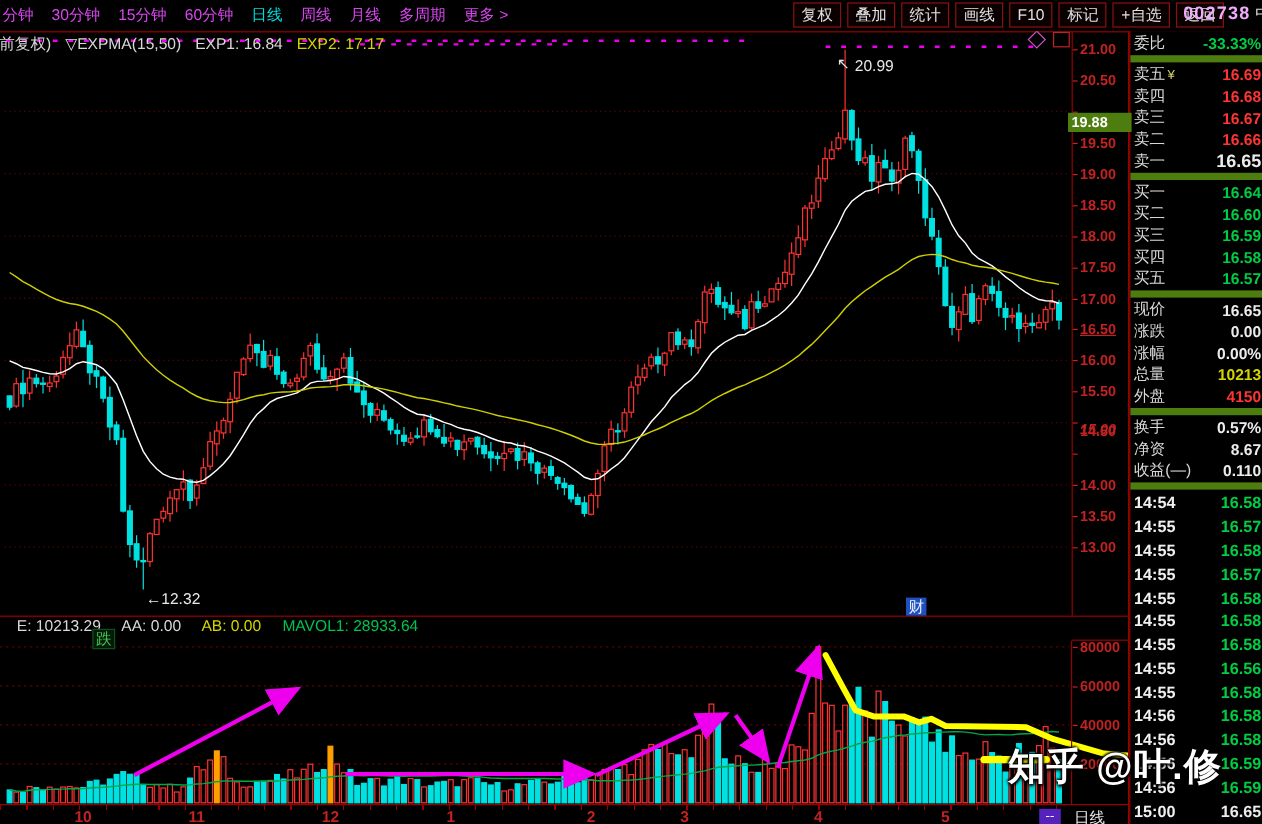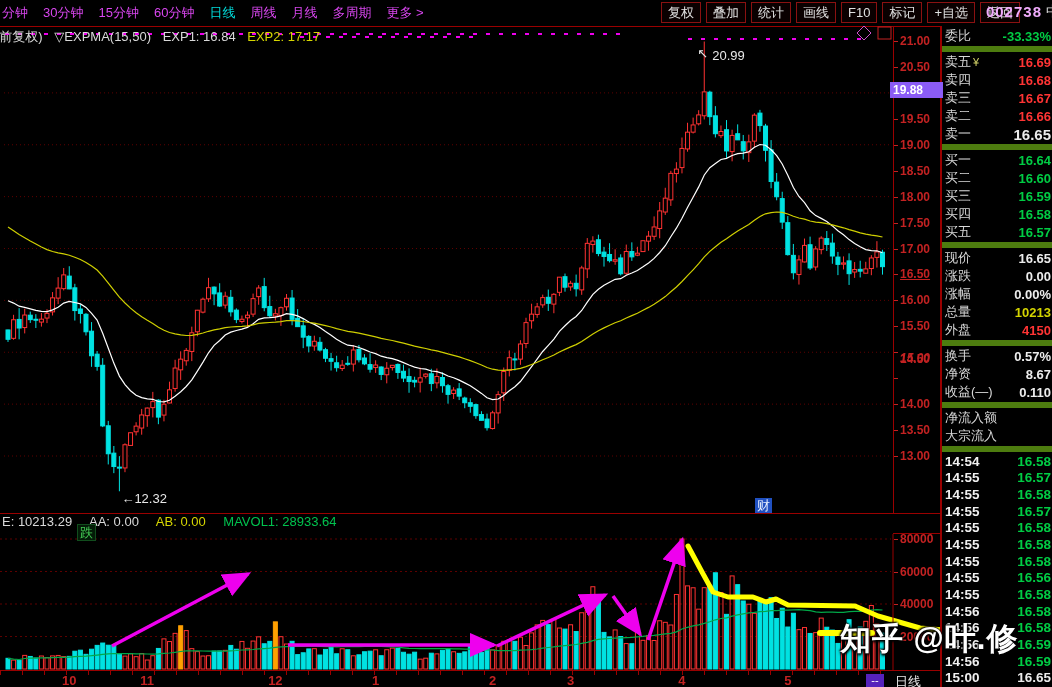--- a/index.html
+++ b/index.html
@@ -13,21 +13,21 @@
   #tright{position:absolute;left:661px;top:2px;height:21px;display:flex;gap:5px;}
   .tbtn{color:#e0e0e0;font-size:13px;border:1px solid #8a1111;background:#0a0000;
         padding:1px 6px;display:flex;align-items:center;white-space:nowrap;}
   #code{position:absolute;right:10px;top:3px;color:#f0abfc;font-size:15px;font-weight:bold;letter-spacing:1px;}
   #codesuf{position:absolute;right:-8px;top:3px;color:#ddd;font-size:14px;}
   
   #main-wrap{position:absolute;left:0;top:26px;width:893px;height:487px;border-right:1px solid #9a0000;}
   #chart-header{position:absolute;left:-5px;top:2px;font-size:13px;white-space:nowrap;z-index:5;}
   #chart-header span{margin-right:8px;}
   .h-white{color:#d9d9d9;} .h-yellow{color:#d6d600;}
-  #vol-header{position:absolute;left:0;top:514px;width:893px;height:20px;font-size:13px;white-space:nowrap;z-index:5;}
+  #vol-header{position:absolute;left:12px;top:514px;width:893px;height:20px;font-size:13px;white-space:nowrap;z-index:5;}
   #vol-header span{margin-right:14px;}
   #vol-wrap{position:absolute;left:0;top:534px;width:945px;height:136px;}
   svg{position:absolute;left:0;top:0;}
   
   .hline{position:absolute;background:#9a0000;height:1px;}
   .vline{position:absolute;background:#9a0000;width:1px;}
   
   #paxis{position:absolute;left:894px;top:26px;width:47px;height:487px;}
   .plabel{position:absolute;left:6px;color:#c32222;font-size:12px;font-weight:bold;}
   .ptick{position:absolute;left:0;width:4px;height:1px;background:#c32222;}
@@ -627,21 +627,21 @@
         <line x1="497" y1="112" x2="605" y2="61" stroke="#ee00ee" stroke-width="3.5" marker-end="url(#ah)"></line>
         <line x1="613" y1="62" x2="640" y2="100" stroke="#ee00ee" stroke-width="3.5" marker-end="url(#ah)"></line>
         <line x1="648" y1="106" x2="682" y2="6" stroke="#ee00ee" stroke-width="3.5" marker-end="url(#ah)"></line>
         <polyline points="688,12 702,38 713,58 728,63 753,63 766,68 776,65 788,71 855,72 878,82 920,94 944,96" fill="none" stroke="#ffff00" stroke-width="5" stroke-linecap="round" stroke-linejoin="round"></polyline>
         <polyline points="820,99 872,99" fill="none" stroke="#ffff00" stroke-width="6" stroke-linecap="round" stroke-linejoin="round"></polyline>
         <line x1="893" y1="0" x2="893" y2="136" stroke="#9a0000"></line>
       </svg>
   </div>
 
   <div id="paxis">
-    <div id="pbadge" style="top: 56px; background: #8b5cf6;">19.88</div>
+    <div id="pbadge" style="top: 68px; background: #4d7c0f;">19.88</div>
   <div class="ptick" style="top: 15px;"></div>
       <div class="plabel" style="top: 8px;">21.00</div>
       <div class="ptick" style="top: 40.9375px;"></div>
       <div class="plabel" style="top: 33.9375px;">20.50</div>
       <div class="ptick" style="top: 66.875px;"></div>
       <div class="ptick" style="top: 92.8125px;"></div>
       <div class="plabel" style="top: 85.8125px;">19.50</div>
       <div class="ptick" style="top: 118.75px;"></div>
       <div class="plabel" style="top: 111.75px;">19.00</div>
       <div class="ptick" style="top: 144.688px;"></div>
@@ -678,21 +678,21 @@
       <div class="plabel" style="top: 30.5px;">60000</div>
       <div class="ptick" style="top: 5px;"></div>
       <div class="plabel" style="top: -2px;">80000</div>
     </div>
 
   <div id="xaxis">
     <div id="xticks"></div>
     <div id="corner-dash">--</div>
     <div id="corner-period">日线</div>
   <div class="mlabel" style="left: 69.27px;">10</div>
-      <div class="mlabel" style="left: 147px;">11</div>
+      <div class="mlabel" style="left: 164px;">11</div>
       <div class="mlabel" style="left: 275.36px;">12</div>
       <div class="mlabel" style="left: 375.62px;">1</div>
       <div class="mlabel" style="left: 492.59px;">2</div>
       <div class="mlabel" style="left: 570.57px;">3</div>
       <div class="mlabel" style="left: 681.97px;">4</div>
       <div class="mlabel" style="left: 787.8px;">5</div>
     </div>
 
   <div id="panel">
       <div class="psec">
@@ -774,28 +774,20 @@
         </div>
         <div class="prow">
           <span class="lab">净资</span>
           <span class="val c-white">8.67</span>
         </div>
         <div class="prow">
           <span class="lab">收益(—)</span>
           <span class="val c-white">0.110</span>
         </div>
       </div>
-      <div class="psec">
-        <div class="prow">
-          <span class="lab">净流入额</span>
-        </div>
-        <div class="prow">
-          <span class="lab">大宗流入</span>
-        </div>
-      </div>
       <div class="psec" id="ticks-sec">
         <div class="trow">
           <span class="tt">14:54</span>
           <span class="tp c-green">16.58</span>
         </div>
         <div class="trow">
           <span class="tt">14:55</span>
           <span class="tp c-green">16.57</span>
         </div>
         <div class="trow">

